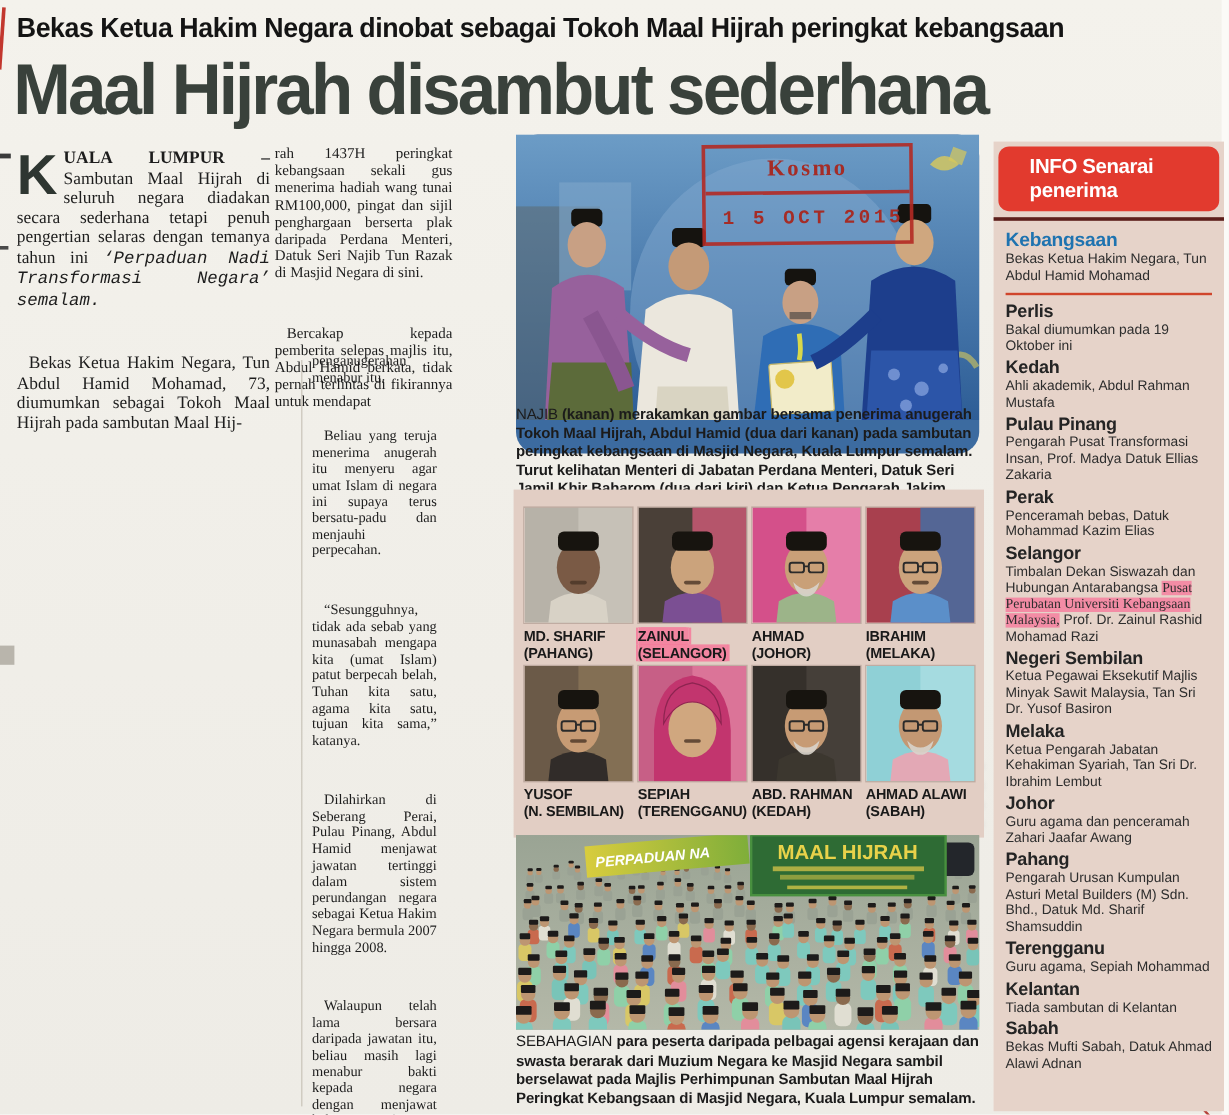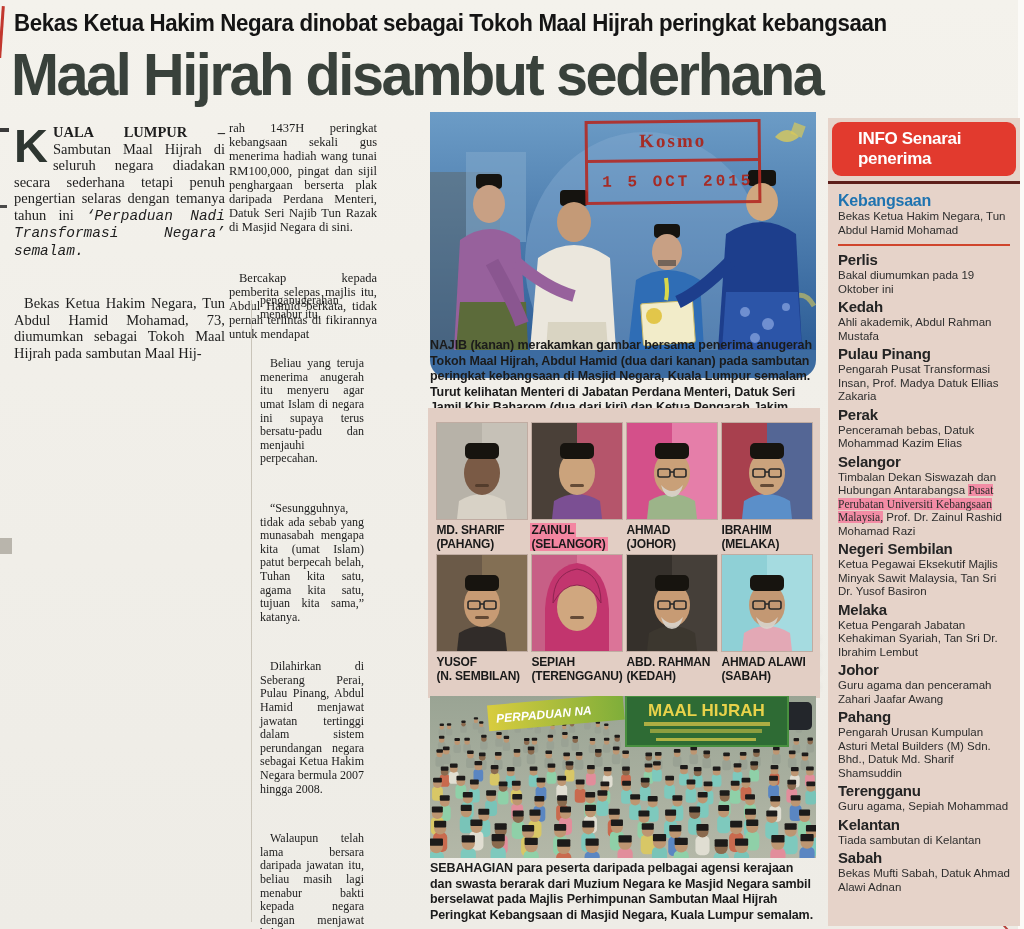--- a/index.html
+++ b/index.html
@@ -37,21 +37,21 @@
     transform:rotate(-.6deg);color:#a52c26;}
   .stamp-top{height:36px;border-bottom:3px solid rgba(178,42,36,.9);display:flex;align-items:center;justify-content:center;
     font-family:"Liberation Serif",serif;font-weight:700;font-size:19px;letter-spacing:2px;}
   .stamp-bot{height:39px;display:flex;align-items:center;padding-left:14px;
     font-family:"Liberation Mono",monospace;font-weight:700;font-size:16px;letter-spacing:3px;}
   
   .caption{position:absolute;left:430px;width:388px;font-size:12.5px;line-height:15.5px;
     font-weight:600;color:#1b1b1b;letter-spacing:-.1px;}
   #caption-main{top:338px;}
   #caption-bottom{top:861px;}
-  .cap-lead{font-weight:700;}
+  .cap-lead{font-weight:400;}
   
   .portrait-panel{position:absolute;left:428px;top:408px;width:392px;height:290px;background:#e2cec4;
     padding-top:15px;box-sizing:border-box;}
   .pgrid{display:grid;grid-template-columns:repeat(4,90px);column-gap:5px;justify-content:center;}
   .pcell{display:flex;flex-direction:column;}
   .pphoto{width:90px;height:96px;box-shadow:0 0 0 1px rgba(90,70,60,.25);}
   .plabel{margin-top:4px;height:32px;font-size:12px;line-height:14px;font-weight:700;color:#191919;letter-spacing:-.2px;}
   .hl-pink{background:rgba(248,110,150,.75);box-shadow:2px 0 0 rgba(248,110,150,.75),-2px 0 0 rgba(248,110,150,.75);text-align:right;}
   
   .photo-crowd{position:absolute;left:430px;top:696px;width:386px;height:162px;background:#8a9a8a;}

